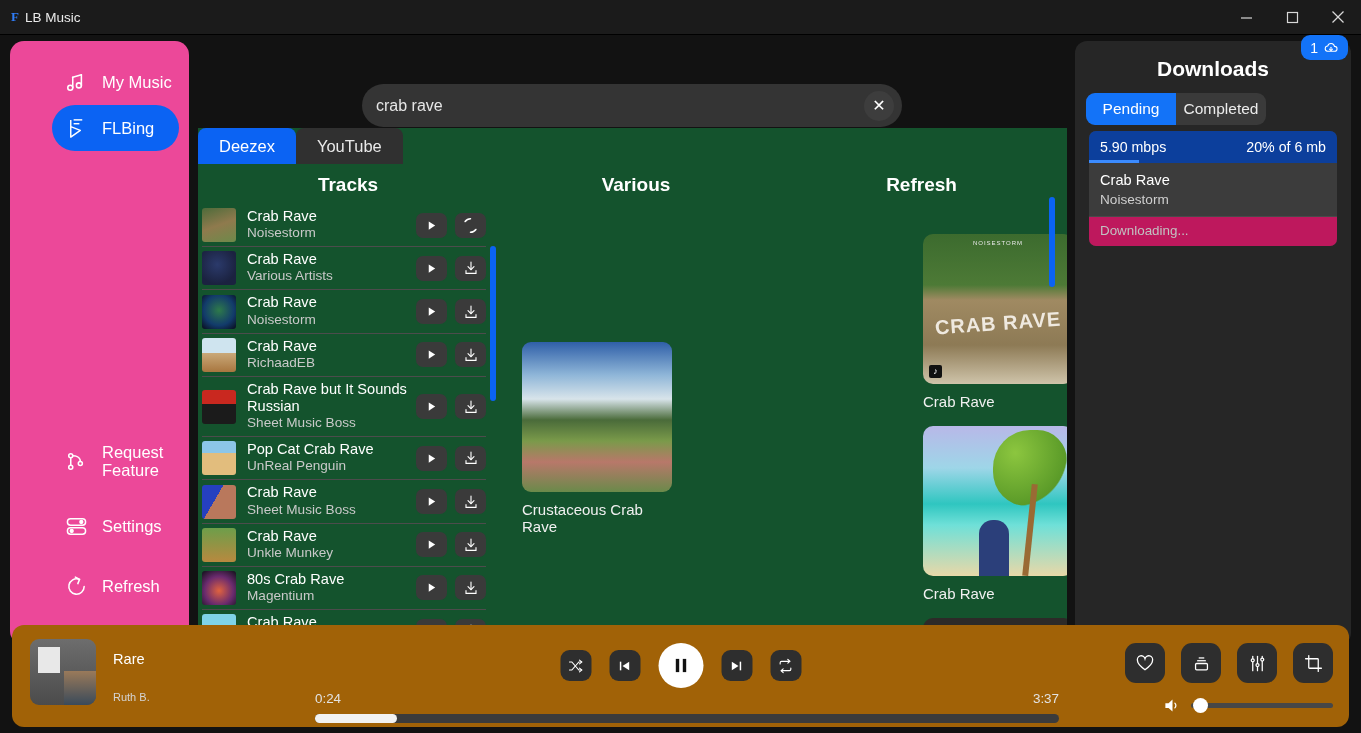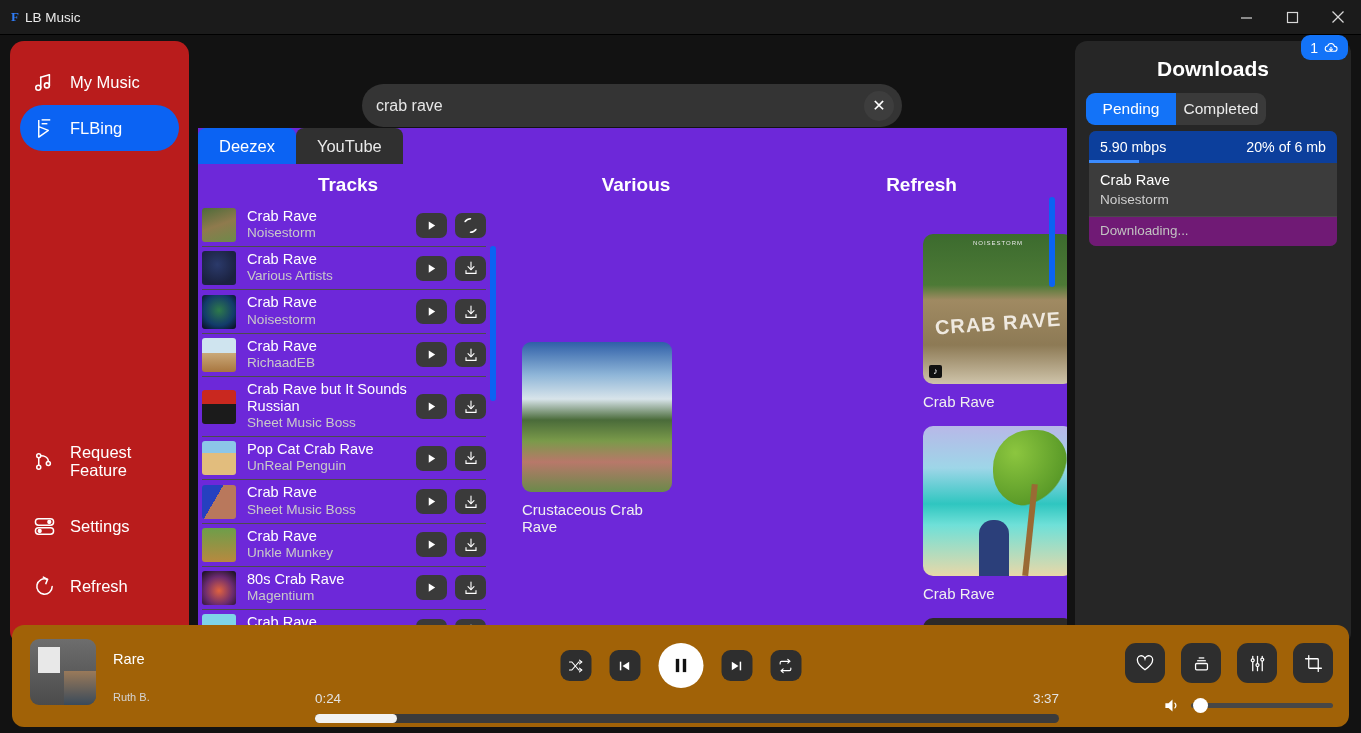--- a/index.html
+++ b/index.html
@@ -29,24 +29,25 @@
   .app {
     position: relative;
     height: 698px;
     background: #121212;
   }
 
   
   .sidebar {
     position: absolute; left: 10px; top: 6px;
     width: 179px; height: 604px;
-    background: #b91c1c;
+    background: #ec4899;
     border-radius: 14px;
     display: flex; flex-direction: column;
     padding-top: 18px;
+    padding-left: 32px;
   }
   .side-item {
     display: flex; align-items: center; gap: 14px;
     height: 46px; margin: 0 10px; padding-left: 12px;
     border-radius: 23px; color: #fff;
     font-size: 16.5px;
   }
   .side-item.active { background: #0b63f3; }
   .side-item .ico { width: 24px; height: 24px; display: flex; align-items: center; justify-content: center; flex: none; }
   .side-gap { flex: 1; }
@@ -74,21 +75,21 @@
     width: 30px; height: 30px; border-radius: 50%;
     background: #3d3d3d; color: #fff;
     display: flex; align-items: center; justify-content: center;
     font-size: 16px; border: 0; cursor: pointer;
   }
 
   
   .results {
     position: absolute; left: 198px; top: 93px;
     width: 869px; height: 517px;
-    background: #6d28d9;
+    background: #14532d;
     border-radius: 0 0 12px 12px;
   }
   .tabs {
     position: absolute; left: 198px; top: 93px;
     display: flex; height: 36px; z-index: 4;
   }
   .tab {
     display: flex; align-items: center; justify-content: center;
     padding: 0 21px; height: 36px;
     font-size: 16.5px; color: #e9e9e9;
@@ -181,21 +182,21 @@
     padding: 8px 11px; font-size: 14.2px; color: #fff;
     position: relative;
   }
   .dl-prog {
     position: absolute; left: 0; bottom: 0; height: 3px; background: #3b8bff;
   }
   .dl-name { padding: 9px 11px 0 11px; font-size: 14.6px; color: #fff; }
   .dl-artist { padding: 4px 11px 9px 11px; font-size: 13.6px; color: #cfcfcf; }
   .dl-status {
     padding: 6px 11px 8px 11px; font-size: 13.4px; color: #c2c2c2;
-    background: #701a75; border-top: 1px solid #4a4a4a;
+    background: #be185d; border-top: 1px solid #4a4a4a;
   }
 
   
   .player {
     position: absolute; left: 12px; right: 12px; bottom: 6px;
     height: 102px; background: #a16207; border-radius: 12px;
   }
   .now { position: absolute; left: 18px; top: 14px; display: flex; gap: 17px; }
   .now .cover { width: 66px; height: 66px; border-radius: 9px; overflow: hidden; background: #5b5b5b; }
   .now .ntext { padding-top: 12px; }

